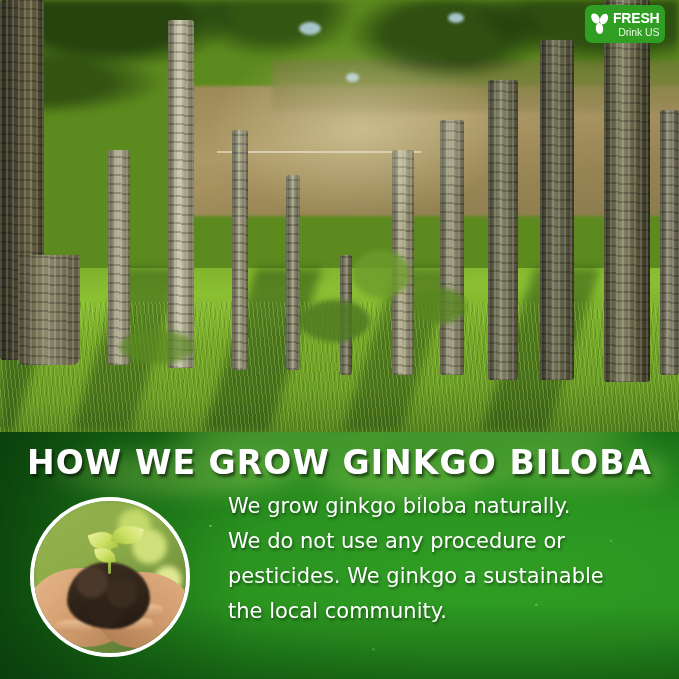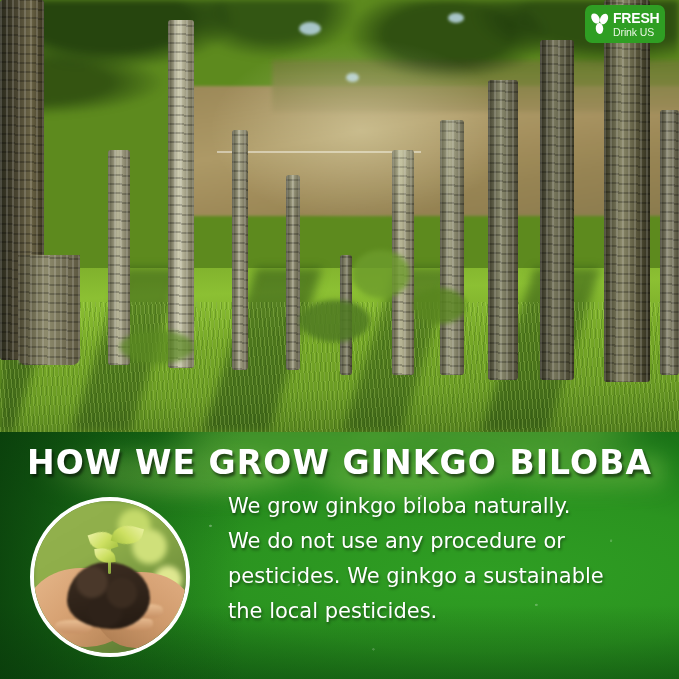--- a/index.html
+++ b/index.html
@@ -161,20 +161,21 @@
     position: absolute;
     right: 14px; top: 5px;
     width: 80px; height: 38px;
     background: #2f9e23;
     border-radius: 7px;
     display: flex;
     align-items: center;
     padding: 0 5px 0 4px;
     box-sizing: border-box;
     gap: 3px;
+    text-align: right;
   }
   #logo .mark { width: 21px; height: 24px; flex: 0 0 21px; }
   #logo .words { display: flex; flex-direction: column; line-height: 1; }
   #logo .w1 {
     color: #ffffff;
     font-size: 14px;
     font-weight: bold;
     letter-spacing: -.2px;
   }
   #logo .w2 {
@@ -391,17 +392,17 @@
       <div class="cp cp-stem"></div>
       <div class="cp cp-leaf" style="left:37%;top:20%;width:17%;height:13%;transform:rotate(-18deg);"></div>
       <div class="cp cp-leaf" style="left:52%;top:16%;width:19%;height:13%;transform:rotate(16deg) scaleX(-1);"></div>
       <div class="cp cp-leaf" style="left:40%;top:31%;width:13%;height:10%;transform:rotate(-6deg);"></div>
     </div>
 
     <div id="bodytext">
       <span class="ln">We grow ginkgo biloba  naturally.</span>
       <span class="ln">We do not use any procedure or</span>
       <span class="ln">pesticides. We ginkgo a sustainable</span>
-      <span class="ln">the local pesticides.</span>
+      <span class="ln">the local community.</span>
     </div>
   </div>
 
 </div>
 
 </body></html>

